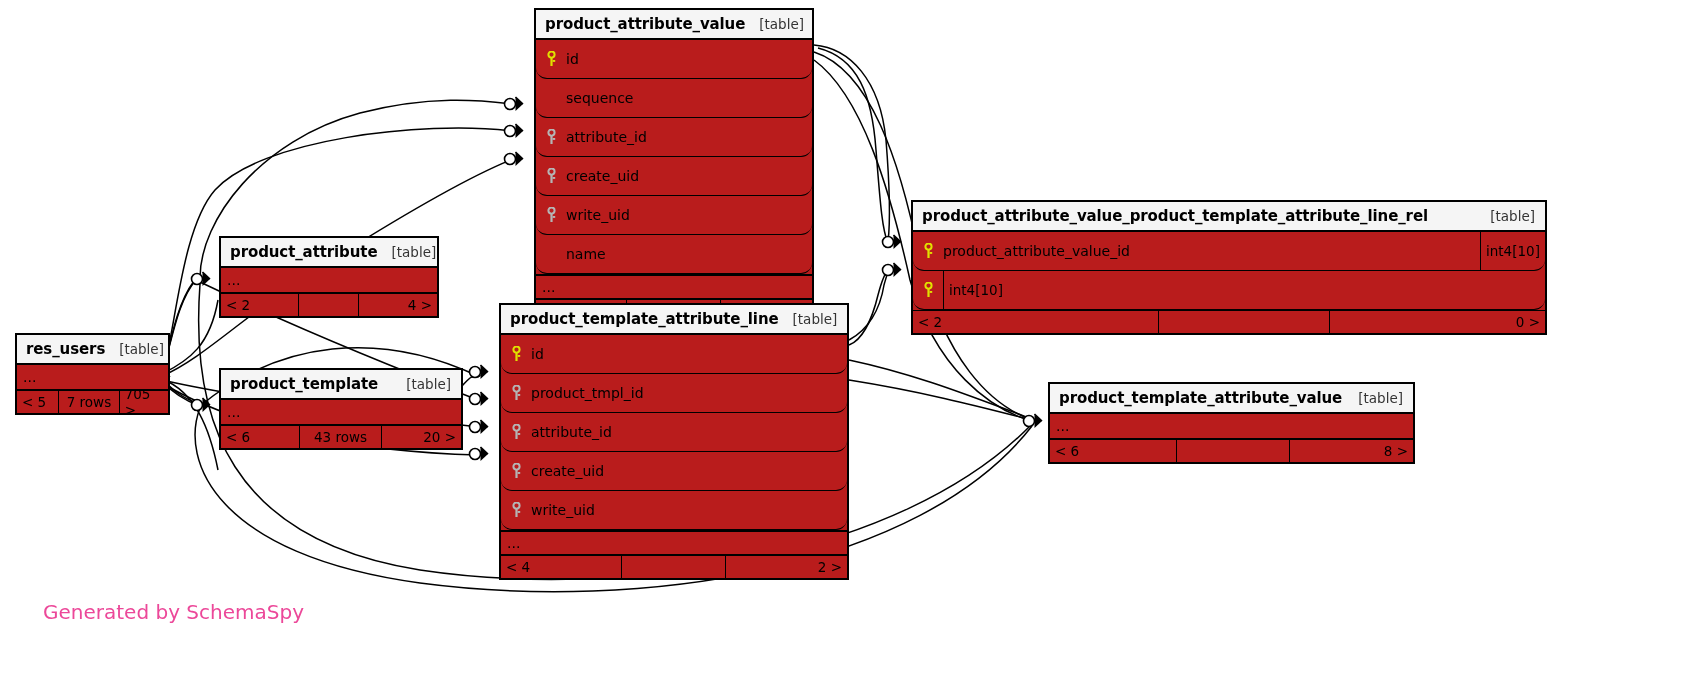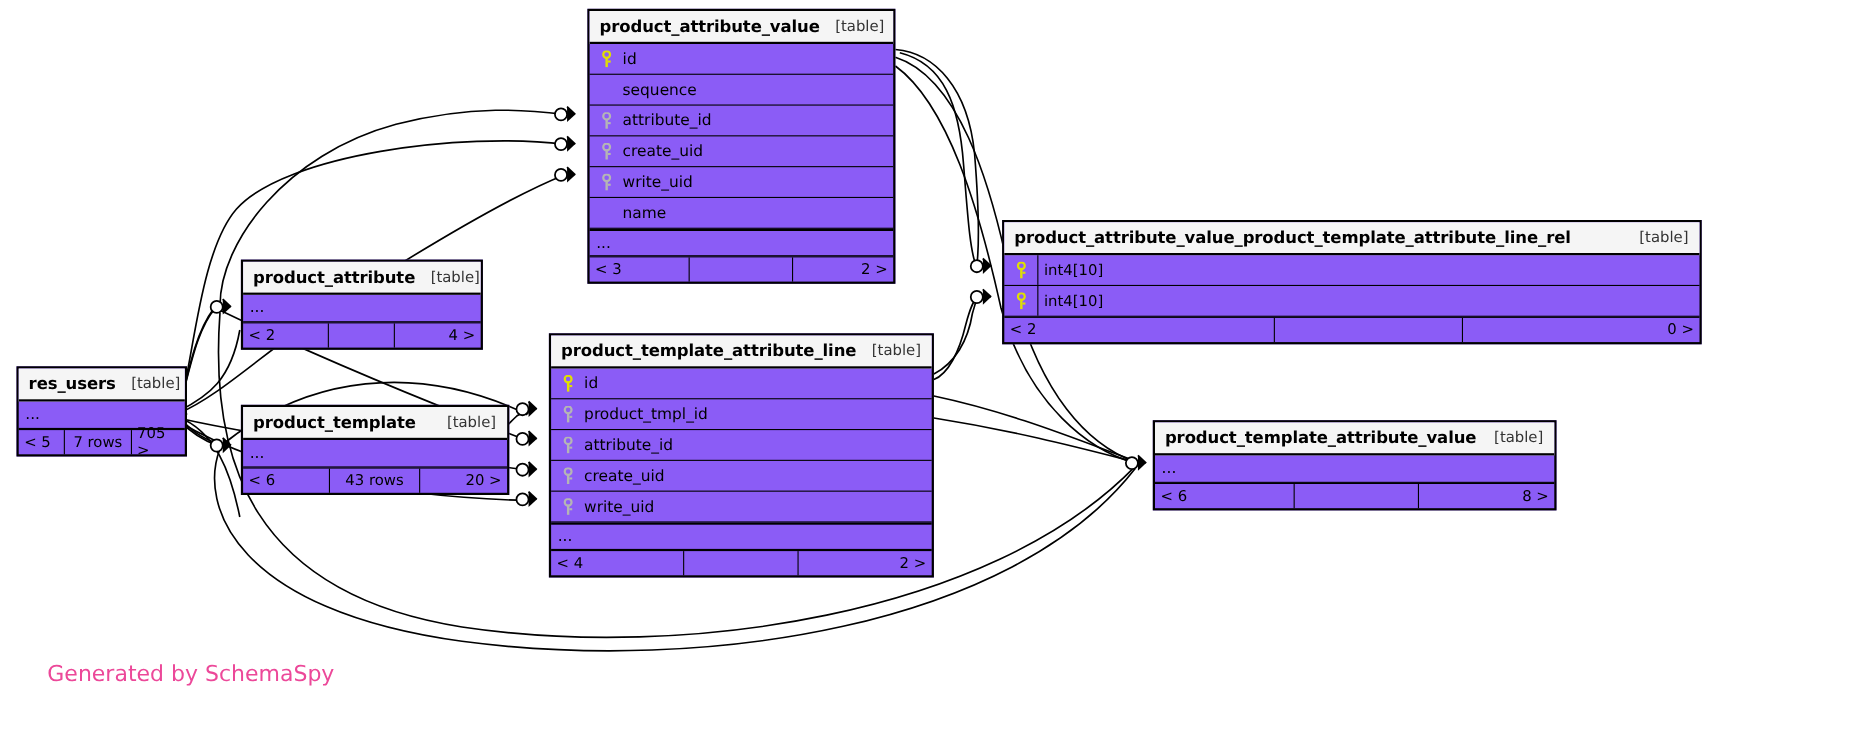--- a/index.html
+++ b/index.html
@@ -17,21 +17,21 @@
   }
   #edges {
     position: absolute;
     left: 0; top: 0;
     width: 1684px;
     height: 676px;
     pointer-events: none;
   }
   .table-node {
     position: absolute;
-    background: #8b5cf6;
+    background: #b91c1c;
     border: 2px solid #000000;
     box-sizing: border-box;
     z-index: 5;
   }
   .tbl-title {
     display: flex;
     align-items: center;
     justify-content: space-between;
     background: #f5f5f5;
     border-bottom: 2px solid #000000;
@@ -48,24 +48,25 @@
   }
   .tbl-title .ttype {
     font-size: 13.5px;
     color: #333333;
     white-space: nowrap;
     padding-left: 14px;
   }
   .col-row {
     display: flex;
     align-items: center;
-    height: 28px;
+    height: 39px;
     border-bottom: 1px solid #000000;
     box-sizing: border-box;
     position: relative;
+    border-radius: 11px;
   }
   .col-row:last-child { border-bottom: none; }
   .keycell {
     width: 30px;
     min-width: 30px;
     display: flex;
     align-items: center;
     justify-content: center;
   }
   .col-name {
@@ -266,20 +267,21 @@
       <span class="ttype">[table]</span>
     </div>
     <div class="col-row">
       <span class="keycell">
         <svg class="keyicon" width="11" height="16" viewBox="0 0 11 16">
             <circle cx="5.5" cy="3.6" r="3.1" fill="none" stroke="#e0e000" stroke-width="2"></circle>
             <rect x="4.4" y="6" width="2.2" height="9" fill="#e0e000"></rect>
             <rect x="6.6" y="9" width="2.6" height="1.9" fill="#e0e000"></rect>
           </svg>
       </span>
+      <span class="col-name">product_attribute_value_id</span>
       <span class="col-type" style="width:65px">int4[10]</span>
     </div>
     <div class="col-row">
       <span class="keycell">
         <svg class="keyicon" width="11" height="16" viewBox="0 0 11 16">
             <circle cx="5.5" cy="3.6" r="3.1" fill="none" stroke="#e0e000" stroke-width="2"></circle>
             <rect x="4.4" y="6" width="2.2" height="9" fill="#e0e000"></rect>
             <rect x="6.6" y="9" width="2.6" height="1.9" fill="#e0e000"></rect>
           </svg>
       </span>

